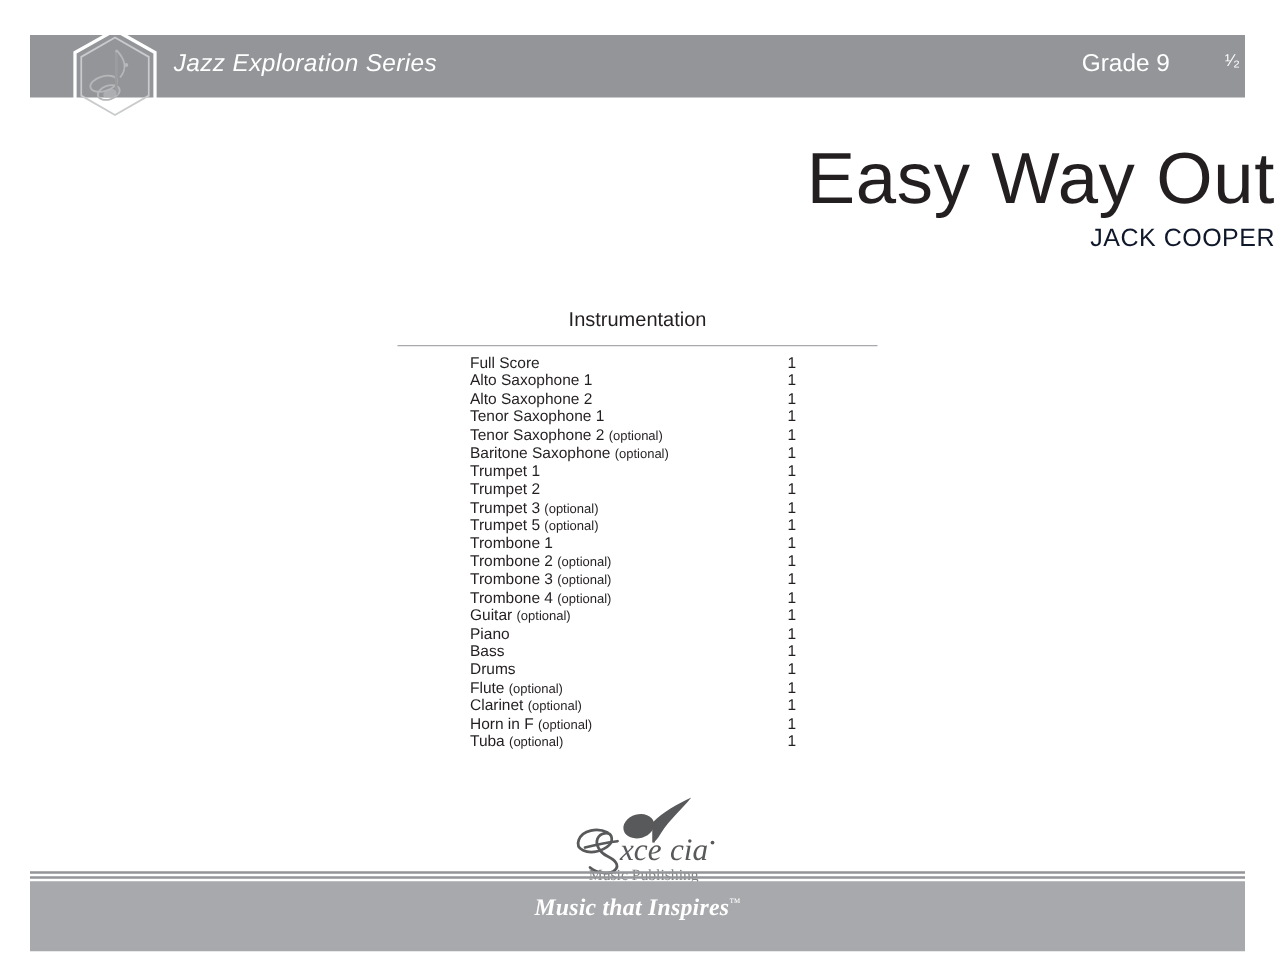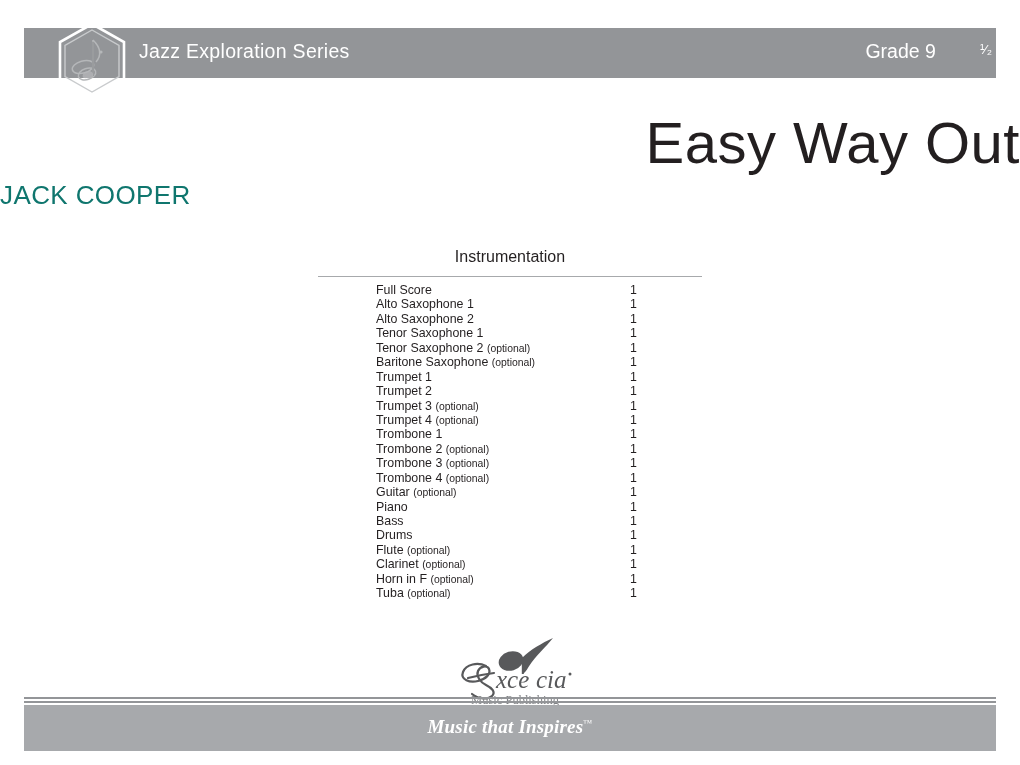--- a/index.html
+++ b/index.html
@@ -24,20 +24,21 @@
     top: 28px;
     width: 972px;
     height: 50px;
     background: #939598;
   }
   .series-title {
     position: absolute;
     left: 139px;
     top: 40px;
     font-size: 19.5px;
+    font-style: italic;
     letter-spacing: 0.3px;
     color: #ffffff;
     white-space: nowrap;
   }
   .grade-label {
     position: absolute;
     right: 28px;
     top: 40px;
     font-size: 19.5px;
     color: #ffffff;
@@ -72,24 +73,24 @@
     font-weight: 400;
     letter-spacing: 0.5px;
     color: #231f20;
     line-height: 1.06;
   }
   .composer {
     position: absolute;
     left: 0;
     right: 0;
     top: 180px;
-    text-align: left;
-    font-size: 26px;
+    text-align: right;
+    font-size: 20px;
     letter-spacing: 0.4px;
-    color: #0f766e;
+    color: #0f172a;
   }
 
   
   .instr-heading {
     position: absolute;
     left: 0;
     right: 0;
     top: 248px;
     text-align: center;
     font-size: 16px;
@@ -153,21 +154,21 @@
     top: 701px;
     width: 972px;
     height: 2px;
     background: #939598;
   }
   .footer-band {
     position: absolute;
     left: 24px;
     top: 705px;
     width: 972px;
-    height: 46px;
+    height: 56px;
     background: #a7a9ac;
   }
   .footer-tagline {
     position: absolute;
     left: 0;
     right: 0;
     top: 11px;
     text-align: center;
     font-family: "Liberation Serif", serif;
     font-size: 19px;
@@ -223,21 +224,21 @@
 <div class="instr-list" id="instr-list">
     <div class="instr-row"><span class="instr-name">Full Score</span><span class="instr-qty">1</span></div>
     <div class="instr-row"><span class="instr-name">Alto Saxophone 1</span><span class="instr-qty">1</span></div>
     <div class="instr-row"><span class="instr-name">Alto Saxophone 2</span><span class="instr-qty">1</span></div>
     <div class="instr-row"><span class="instr-name">Tenor Saxophone 1</span><span class="instr-qty">1</span></div>
     <div class="instr-row"><span class="instr-name">Tenor Saxophone 2</span> <span class="opt">(optional)</span><span class="instr-qty">1</span></div>
     <div class="instr-row"><span class="instr-name">Baritone Saxophone</span> <span class="opt">(optional)</span><span class="instr-qty">1</span></div>
     <div class="instr-row"><span class="instr-name">Trumpet 1</span><span class="instr-qty">1</span></div>
     <div class="instr-row"><span class="instr-name">Trumpet 2</span><span class="instr-qty">1</span></div>
     <div class="instr-row"><span class="instr-name">Trumpet 3</span> <span class="opt">(optional)</span><span class="instr-qty">1</span></div>
-    <div class="instr-row"><span class="instr-name">Trumpet 4</span> <span class="opt">(optional)</span><span class="instr-qty">1</span></div>
+    <div class="instr-row"><span class="instr-name">Trumpet 5</span> <span class="opt">(optional)</span><span class="instr-qty">1</span></div>
     <div class="instr-row"><span class="instr-name">Trombone 1</span><span class="instr-qty">1</span></div>
     <div class="instr-row"><span class="instr-name">Trombone 2</span> <span class="opt">(optional)</span><span class="instr-qty">1</span></div>
     <div class="instr-row"><span class="instr-name">Trombone 3</span> <span class="opt">(optional)</span><span class="instr-qty">1</span></div>
     <div class="instr-row"><span class="instr-name">Trombone 4</span> <span class="opt">(optional)</span><span class="instr-qty">1</span></div>
     <div class="instr-row"><span class="instr-name">Guitar</span> <span class="opt">(optional)</span><span class="instr-qty">1</span></div>
     <div class="instr-row"><span class="instr-name">Piano</span><span class="instr-qty">1</span></div>
     <div class="instr-row"><span class="instr-name">Bass</span><span class="instr-qty">1</span></div>
     <div class="instr-row"><span class="instr-name">Drums</span><span class="instr-qty">1</span></div>
     <div class="instr-row"><span class="instr-name">Flute</span> <span class="opt">(optional)</span><span class="instr-qty">1</span></div>
     <div class="instr-row"><span class="instr-name">Clarinet</span> <span class="opt">(optional)</span><span class="instr-qty">1</span></div>

